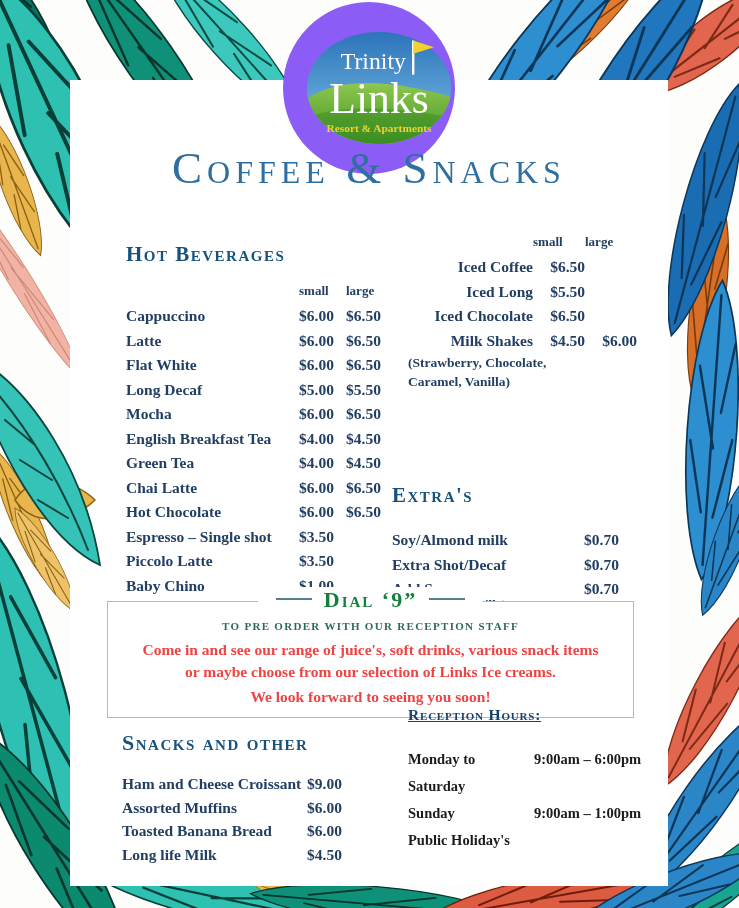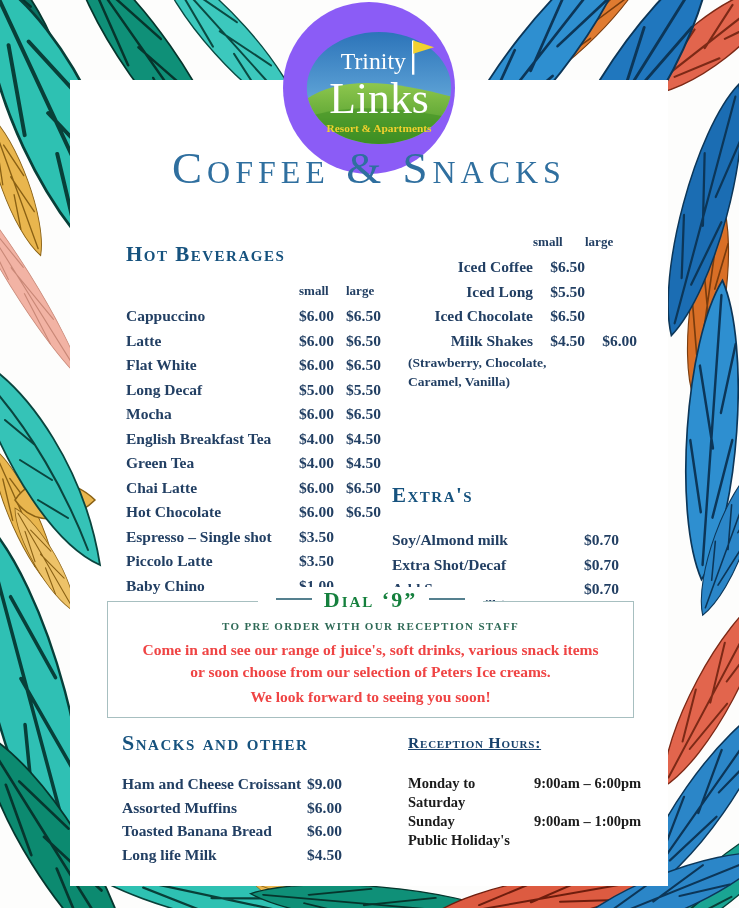--- a/index.html
+++ b/index.html
@@ -71,27 +71,27 @@
     text-align:center;font-size:15.5px;font-weight:700;color:#ef4444;line-height:1.45;
   }
   .dial-l1{margin-top:7px;}
   .dial-l3{margin-top:2px;}
 
   .sec-snacks{left:52px;top:650px;width:280px;}
   .sec-snacks .menu-h{font-size:22px;}
   .sec-snacks .rows{margin-top:16px;}
   .sr{display:grid;grid-template-columns:185px 70px;line-height:23.5px;font-size:15.5px;color:#223f63;font-weight:600;}
 
-  .sec-recept{left:338px;top:654px;width:290px;}
+  .sec-recept{left:338px;top:626px;width:290px;}
   .recept-h{
     font-size:15.5px;font-weight:700;font-variant:small-caps;color:#17416b;
     letter-spacing:0.8px;text-decoration:underline;
   }
   .sec-recept .rows{margin-top:22px;}
-  .rr{display:grid;grid-template-columns:126px auto;line-height:19px;font-size:14.5px;font-weight:700;color:#1b1b1b;}
+  .rr{display:grid;grid-template-columns:126px auto;line-height:27px;font-size:14.5px;font-weight:700;color:#1b1b1b;}
 </style>
 </head>
 <body>
 
 <svg class="bg" viewBox="0 0 739 908" xmlns="http://www.w3.org/2000/svg">
   <defs>
     <path id="lf" d="M-100,0 C-58,-30 58,-30 100,0 C58,30 -58,30 -100,0 Z" stroke-width="1.5"></path>
     <g id="lfv">
       <use href="#lf"></use>
       <path fill="none" stroke-width="2.2" stroke-linecap="round" d="M-90,0 H90 M-55,-5 L-8,-19 M-12,2 L42,-15 M-58,6 L-6,19 M12,7 L58,16"></path>
@@ -280,21 +280,21 @@
         <span><span>Add Syrup</span><span class="syrup-note">(Caramel or Vanilla)</span></span>
         <span>$0.70</span>
       </div>
     </div>
   </div>
 
   <div class="dial">
     <div class="dial-legend"><span class="lg">Dial ‘9”</span></div>
     <div class="dial-sub">TO PRE ORDER WITH OUR RECEPTION STAFF</div>
     <div class="dial-line dial-l1">Come in and see our range of juice's, soft drinks, various snack items</div>
-    <div class="dial-line dial-l2">or soon choose from our selection of Peters Ice creams.</div>
+    <div class="dial-line dial-l2">or maybe choose from our selection of Links Ice creams.</div>
     <div class="dial-line dial-l3">We look forward to seeing you soon!</div>
   </div>
 
   <div class="sec sec-snacks">
     <div class="menu-h">Snacks and other</div>
     <div class="rows">
       <div class="sr">
           <span>Ham and Cheese Croissant</span>
           <span>$9.00</span>
         </div>

